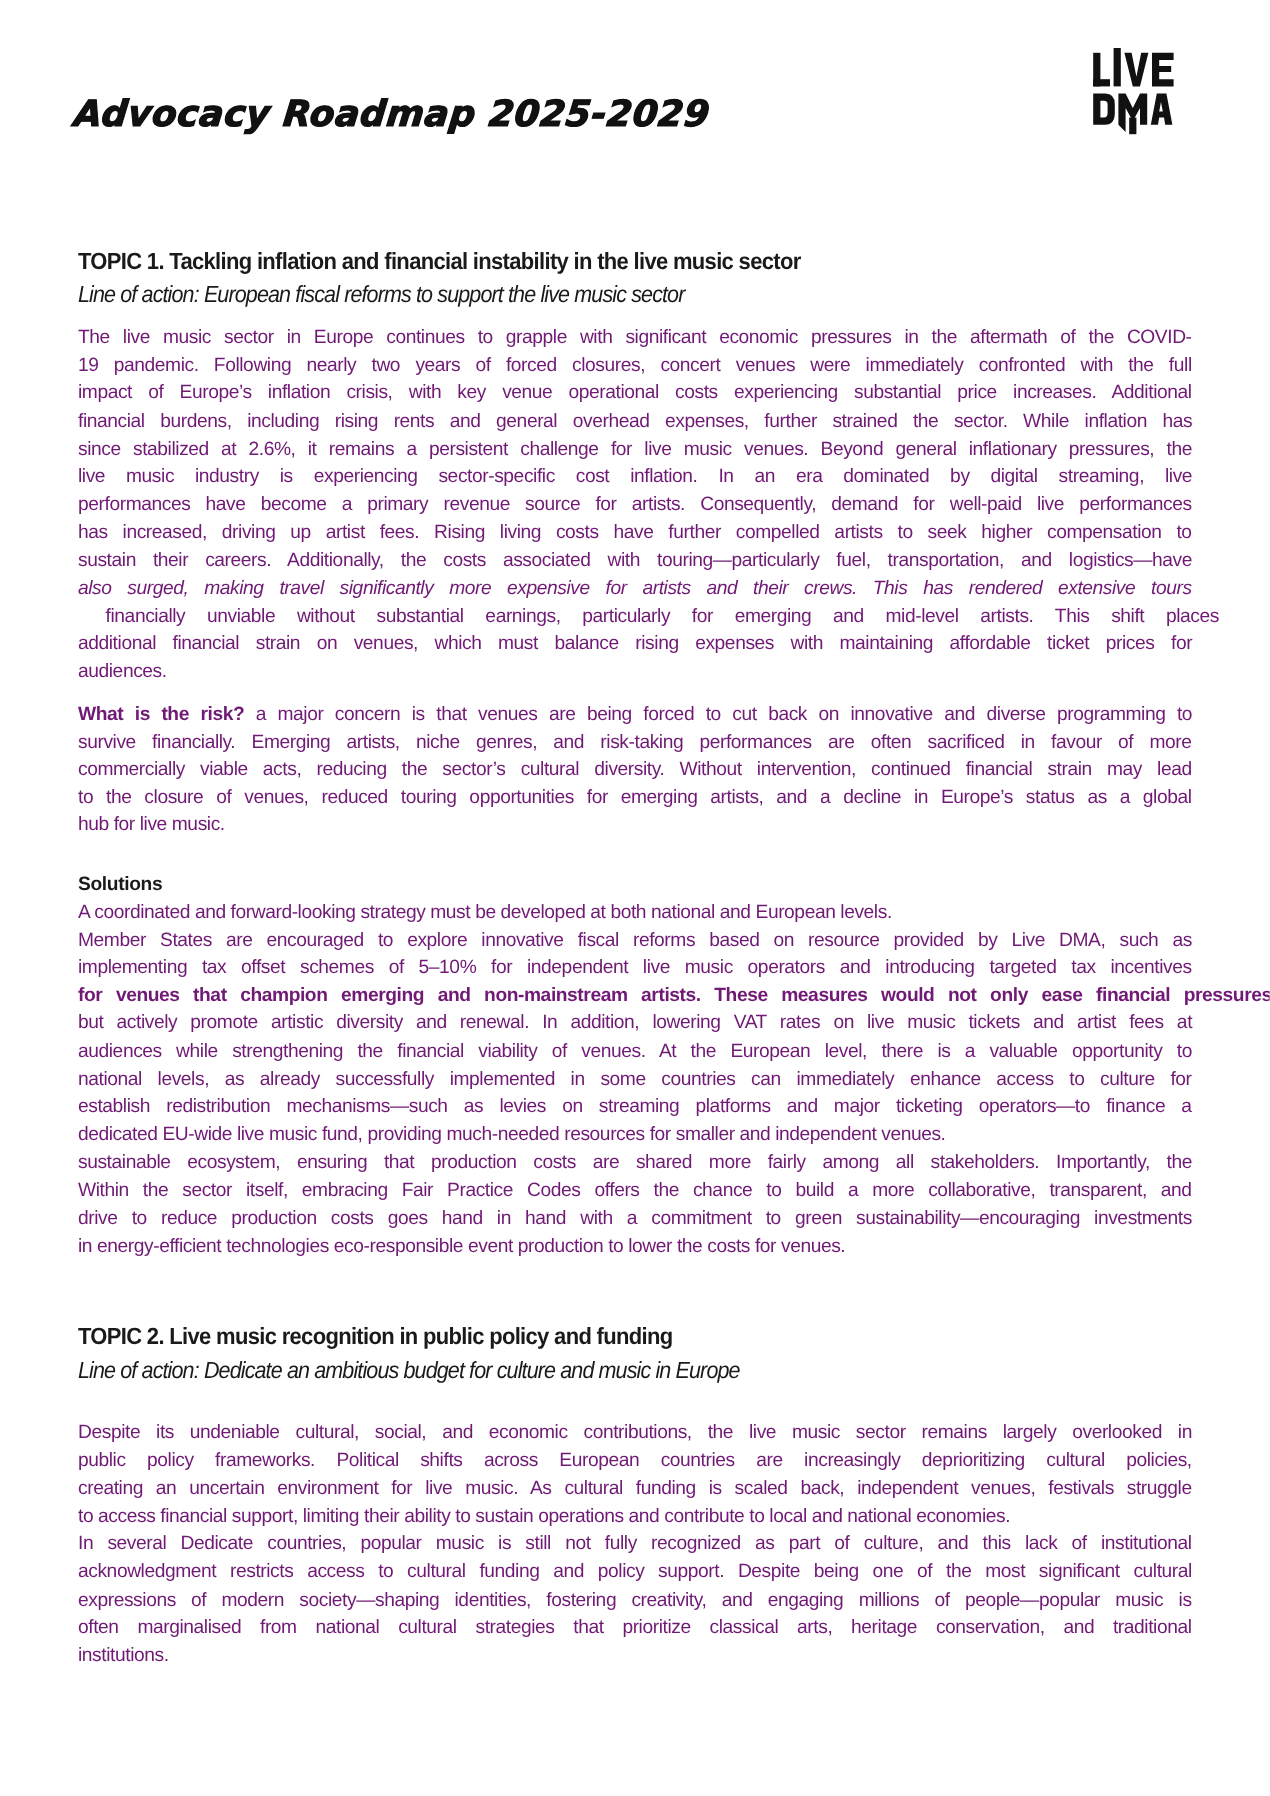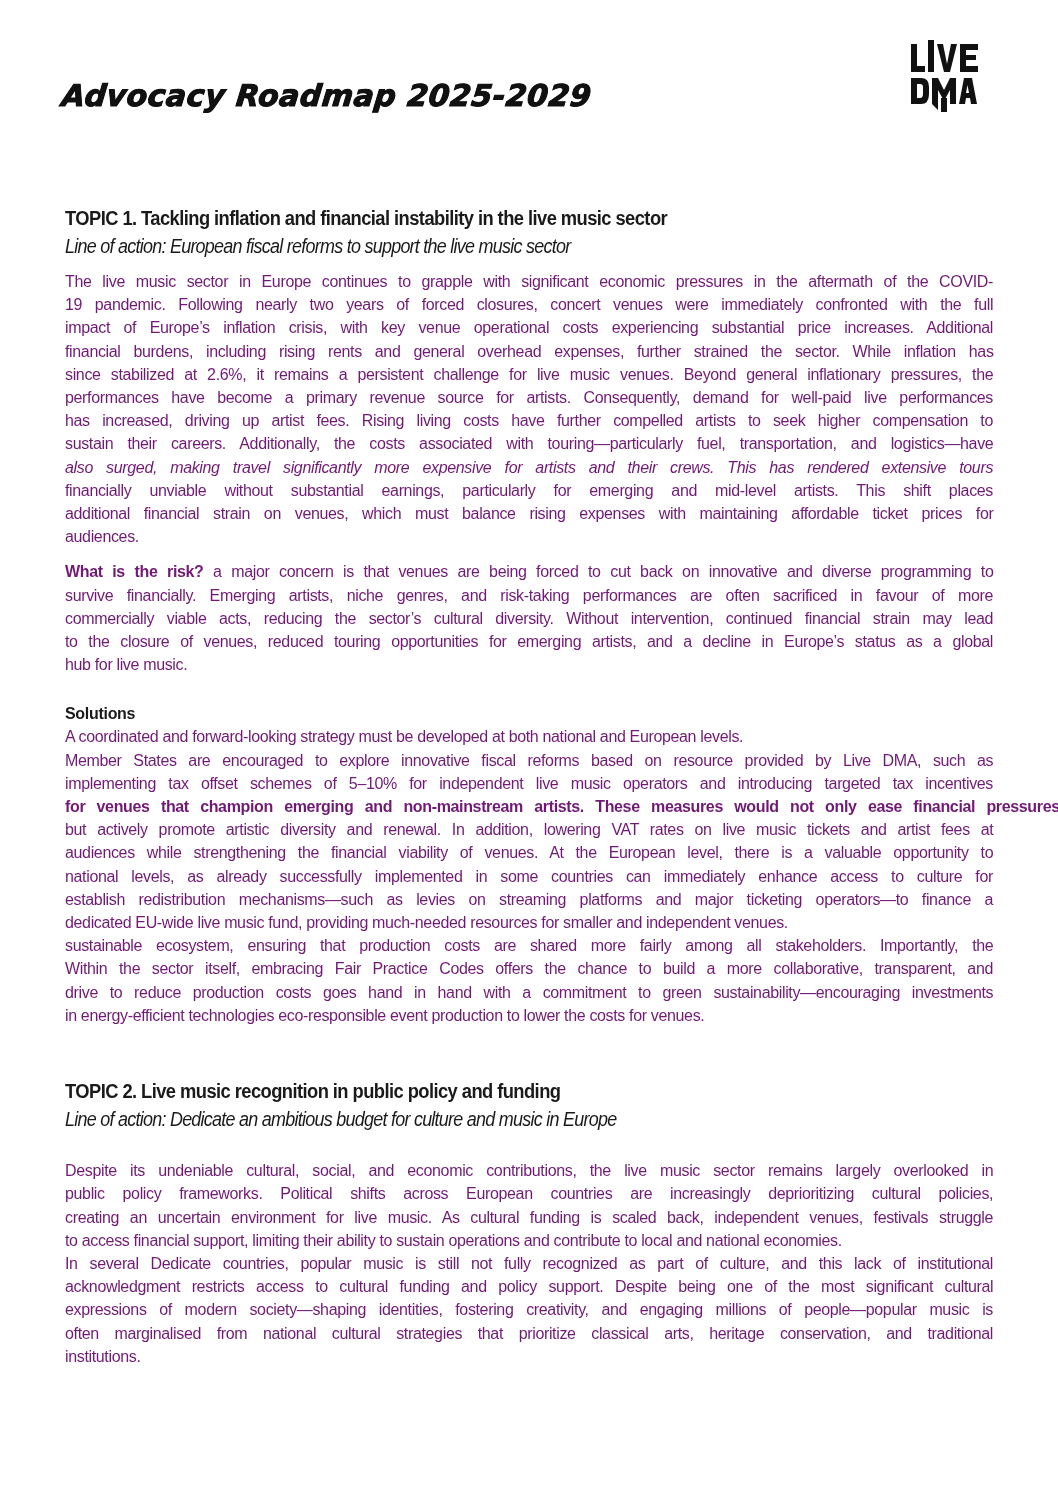--- a/index.html
+++ b/index.html
@@ -65,25 +65,26 @@
     <section>
       <h2 class="topic-heading">TOPIC 1. Tackling inflation and financial instability in the live music sector</h2>
       <p class="topic-sub">Line of action: European fiscal reforms to support the live music sector</p>
 
       <p class="para" style="margin-top:10px;">
         <span class="line" style="display: block; white-space: nowrap; word-spacing: 6.72px;">The live music sector in Europe continues to grapple with significant economic pressures in the aftermath of the COVID-</span>
         <span class="line" style="display: block; white-space: nowrap; word-spacing: 8.63px;">19 pandemic. Following nearly two years of forced closures, concert venues were immediately confronted with the full</span>
         <span class="line" style="display: block; white-space: nowrap; word-spacing: 9.36px;">impact of Europe’s inflation crisis, with key venue operational costs experiencing substantial price increases. Additional</span>
         <span class="line" style="display: block; white-space: nowrap; word-spacing: 8.87px;">financial burdens, including rising rents and general overhead expenses, further strained the sector. While inflation has</span>
         <span class="line" style="display: block; white-space: nowrap; word-spacing: 6.12px;">since stabilized at 2.6%, it remains a persistent challenge for live music venues. Beyond general inflationary pressures, the</span>
+        <span class="line" style="display: block; white-space: nowrap; word-spacing: 13.33px;">live music industry is experiencing sector-specific cost inflation. In an era dominated by digital streaming, live</span>
         <span class="line" style="display: block; white-space: nowrap; word-spacing: 8.57px;">performances have become a primary revenue source for artists. Consequently, demand for well-paid live performances</span>
         <span class="line" style="display: block; white-space: nowrap; word-spacing: 8.29px;">has increased, driving up artist fees. Rising living costs have further compelled artists to seek higher compensation to</span>
         <span class="line" style="display: block; white-space: nowrap; word-spacing: 10.08px;">sustain their careers. Additionally, the costs associated with touring—particularly fuel, transportation, and logistics—have</span>
         <span class="line" style="display: block; white-space: nowrap; word-spacing: 9.06px; font-style: italic;">also surged, making travel significantly more expensive for artists and their crews. This has rendered extensive tours</span>
-        <span class="line" style="display: block; white-space: nowrap; word-spacing: 14px;">financially unviable without substantial earnings, particularly for emerging and mid-level artists. This shift places</span>
+        <span class="line" style="display: block; white-space: nowrap; word-spacing: 14px; margin-left: 23px;">financially unviable without substantial earnings, particularly for emerging and mid-level artists. This shift places</span>
         <span class="line" style="display: block; white-space: nowrap; word-spacing: 9.67px;">additional financial strain on venues, which must balance rising expenses with maintaining affordable ticket prices for</span>
         <span class="line last" style="display: block; white-space: nowrap;">audiences.</span>
       </p>
 
       <p class="para" style="margin-top:12px;">
         <span class="line" style="display: block; white-space: nowrap; word-spacing: 5.48px;"><span class="bold">What is the risk?</span><span> a major concern is that venues are being forced to cut back on innovative and diverse programming to</span></span>
         <span class="line" style="display: block; white-space: nowrap; word-spacing: 9.4px;">survive financially. Emerging artists, niche genres, and risk-taking performances are often sacrificed in favour of more</span>
         <span class="line" style="display: block; white-space: nowrap; word-spacing: 8.5px;">commercially viable acts, reducing the sector’s cultural diversity. Without intervention, continued financial strain may lead</span>
         <span class="line" style="display: block; white-space: nowrap; word-spacing: 6.63px;">to the closure of venues, reduced touring opportunities for emerging artists, and a decline in Europe’s status as a global</span>
         <span class="line last" style="display: block; white-space: nowrap;">hub for live music.</span>

